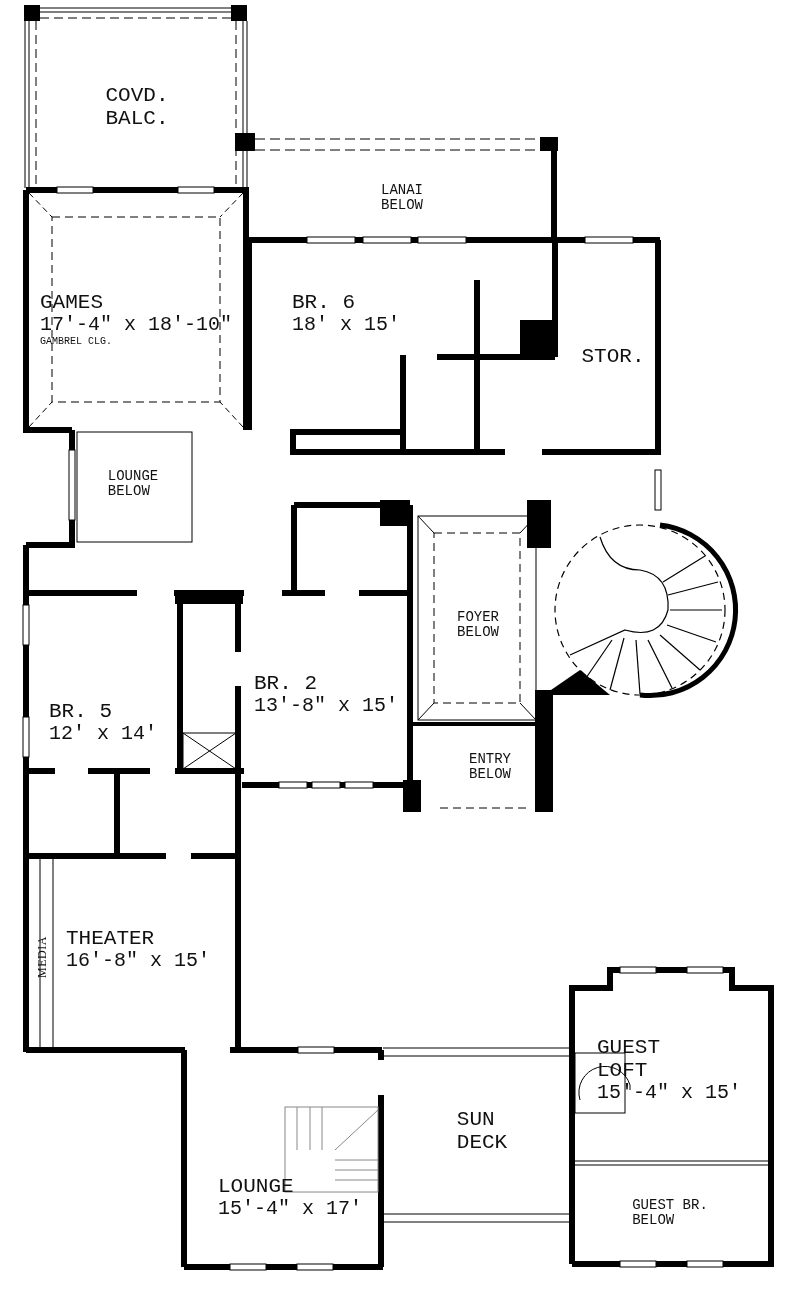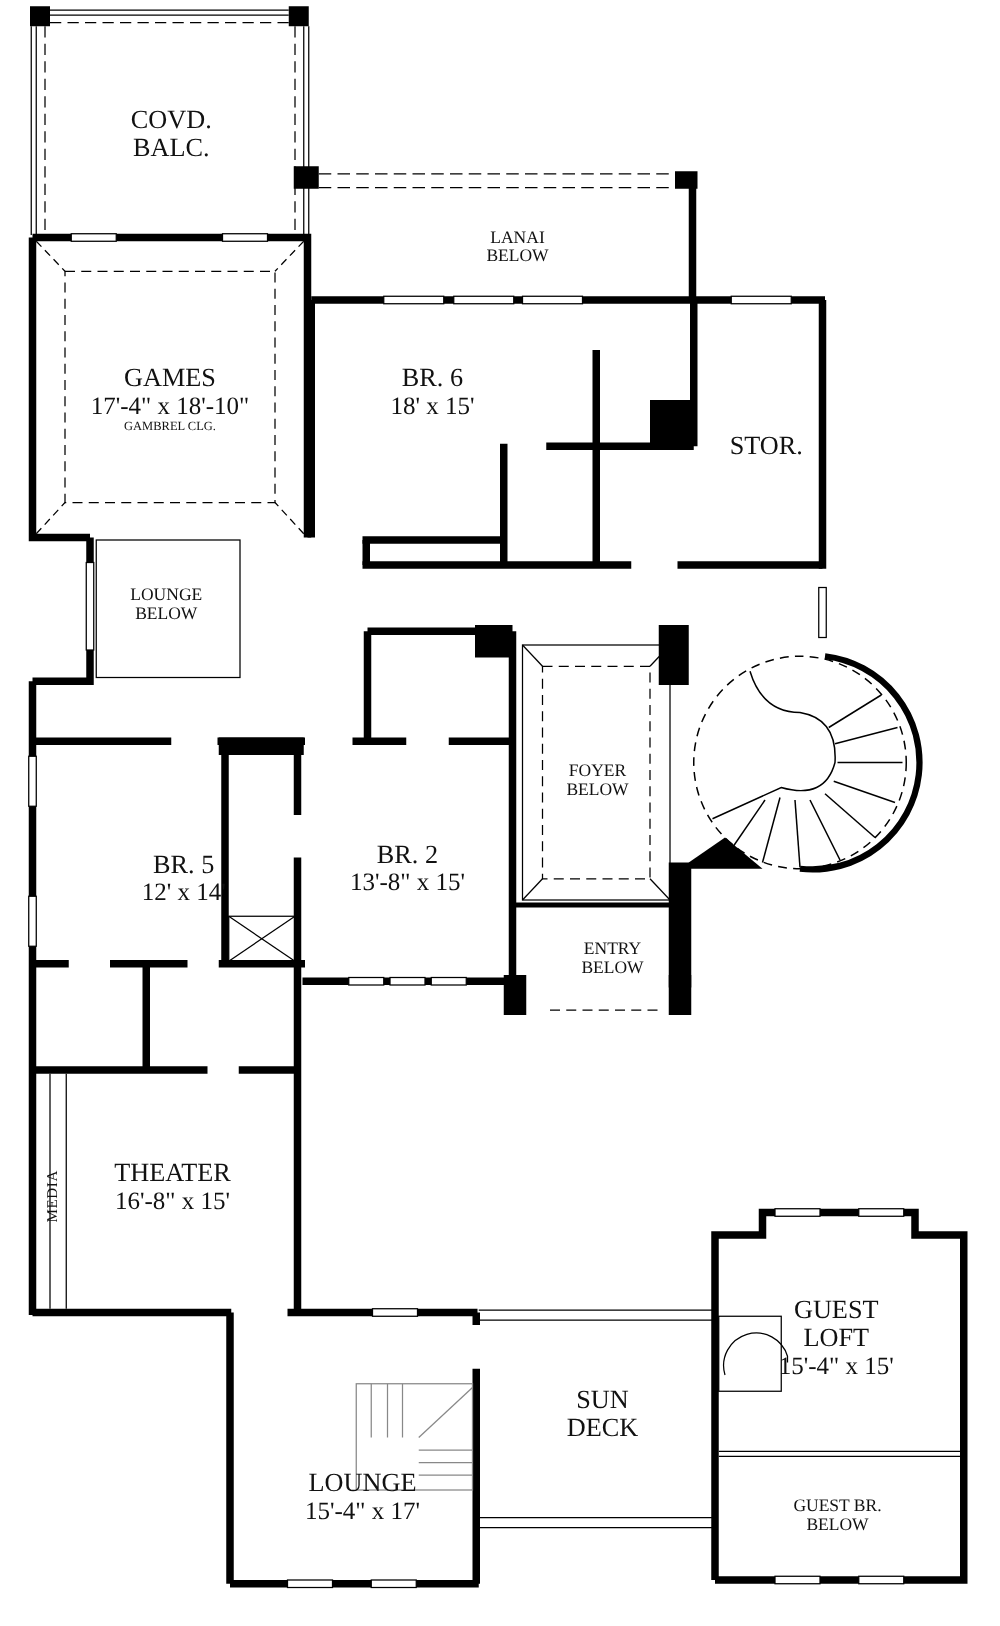--- a/index.html
+++ b/index.html
@@ -1,18 +1,18 @@
 <!DOCTYPE html>
 <html><head>
   <meta charset="utf-8">
   <style>
     html, body { margin: 0; padding: 0; background: #ffffff; }
     body { width: 800px; height: 1301px; position: relative; overflow: hidden; }
     #plan { position: absolute; left: 0; top: 0; width: 800px; height: 1301px; }
-    .lbl { position: absolute; text-align: center; color: #111; font-family: Liberation Serif, serif; line-height: 1.1; white-space: nowrap; transform: translateX(-50%); }
+    .lbl { position: absolute; text-align: left; color: #111; font-family: Liberation Mono, monospace; line-height: 1.1; white-space: nowrap; transform: translateX(-50%); }
     .lbl .name { display: block; }
     .lbl .dim { display: block; }
     .lbl .note { display: block; }
     .big { font-size: 21px; }
     .big .dim { font-size: 20px; }
     .big .note { font-size: 10px; }
     .small { font-size: 14px; }
     .media { position: absolute; left: 31px; top: 929px; width: 22px; height: 56px; font-family: "Liberation Serif", serif; font-size: 12px; color: #111; }
     .media span { position: absolute; left: 50%; top: 50%; transform: translate(-50%,-50%) rotate(-90deg); white-space: nowrap; letter-spacing: 0.5px; }
   </style>
@@ -205,41 +205,41 @@
       <line x1="40" y1="859" x2="40" y2="1047"></line>
       <line x1="53" y1="859" x2="53" y2="1047"></line>
     </g>
   </g>
 </svg>
 
 <div class="lbl big" style="left:137px; top:84px;">
   <span class="name">COVD.</span>
   <span class="name">BALC.</span>
 </div>
-<div class="lbl small" style="left:402px; top:183px;margin-left:12px;">
+<div class="lbl small" style="left:402px; top:183px;">
   <span class="name">LANAI</span>
   <span class="name">BELOW</span>
 </div>
 <div class="lbl big" style="left:136px; top:291px;">
   <span class="name">GAMES</span>
   <span class="dim">17'-4" x 18'-10"</span>
   <span class="note">GAMBREL CLG.</span>
 </div>
 <div class="lbl big" style="left:346px; top:291px;">
   <span class="name">BR. 6</span>
   <span class="dim">18' x 15'</span>
 </div>
 <div class="lbl big" style="left:613px; top:345px;">
   <span class="name">STOR.</span>
 </div>
 <div class="lbl small" style="left:133px; top:469px;">
   <span class="name">LOUNGE</span>
   <span class="name">BELOW</span>
 </div>
-<div class="lbl big" style="left:103px; top:680px;margin-left:44px;">
+<div class="lbl big" style="left:103px; top:700px;">
   <span class="name">BR. 5</span>
   <span class="dim">12' x 14'</span>
 </div>
 <div class="lbl big" style="left:326px; top:672px;">
   <span class="name">BR. 2</span>
   <span class="dim">13'-8" x 15'</span>
 </div>
 <div class="lbl small" style="left:478px; top:610px;">
   <span class="name">FOYER</span>
   <span class="name">BELOW</span>

